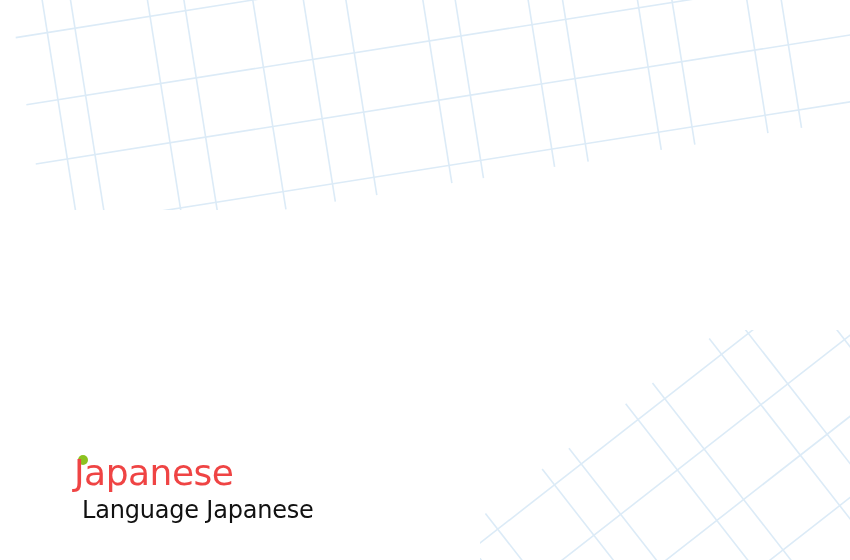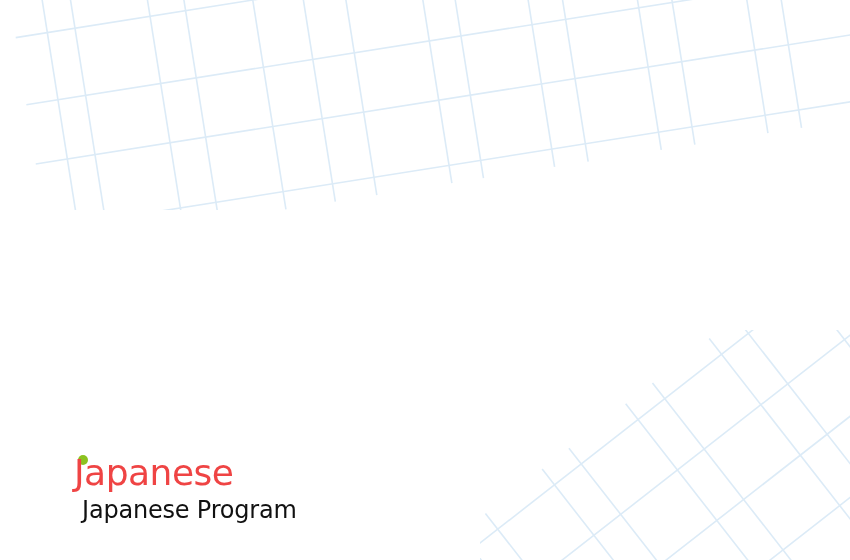--- a/index.html
+++ b/index.html
@@ -163,16 +163,16 @@
       </g>
     </svg>
   </div>
 
 
   <div id="logo">
     <div id="logo-word-row">
       <span id="logo-dot"></span>
       <span id="logo-word">Japanese</span>
     </div>
-    <div id="logo-sub">Japanese Program</div>
+    <div id="logo-sub">Language Japanese</div>
   </div>
 
 </div>
 
 </body></html>

